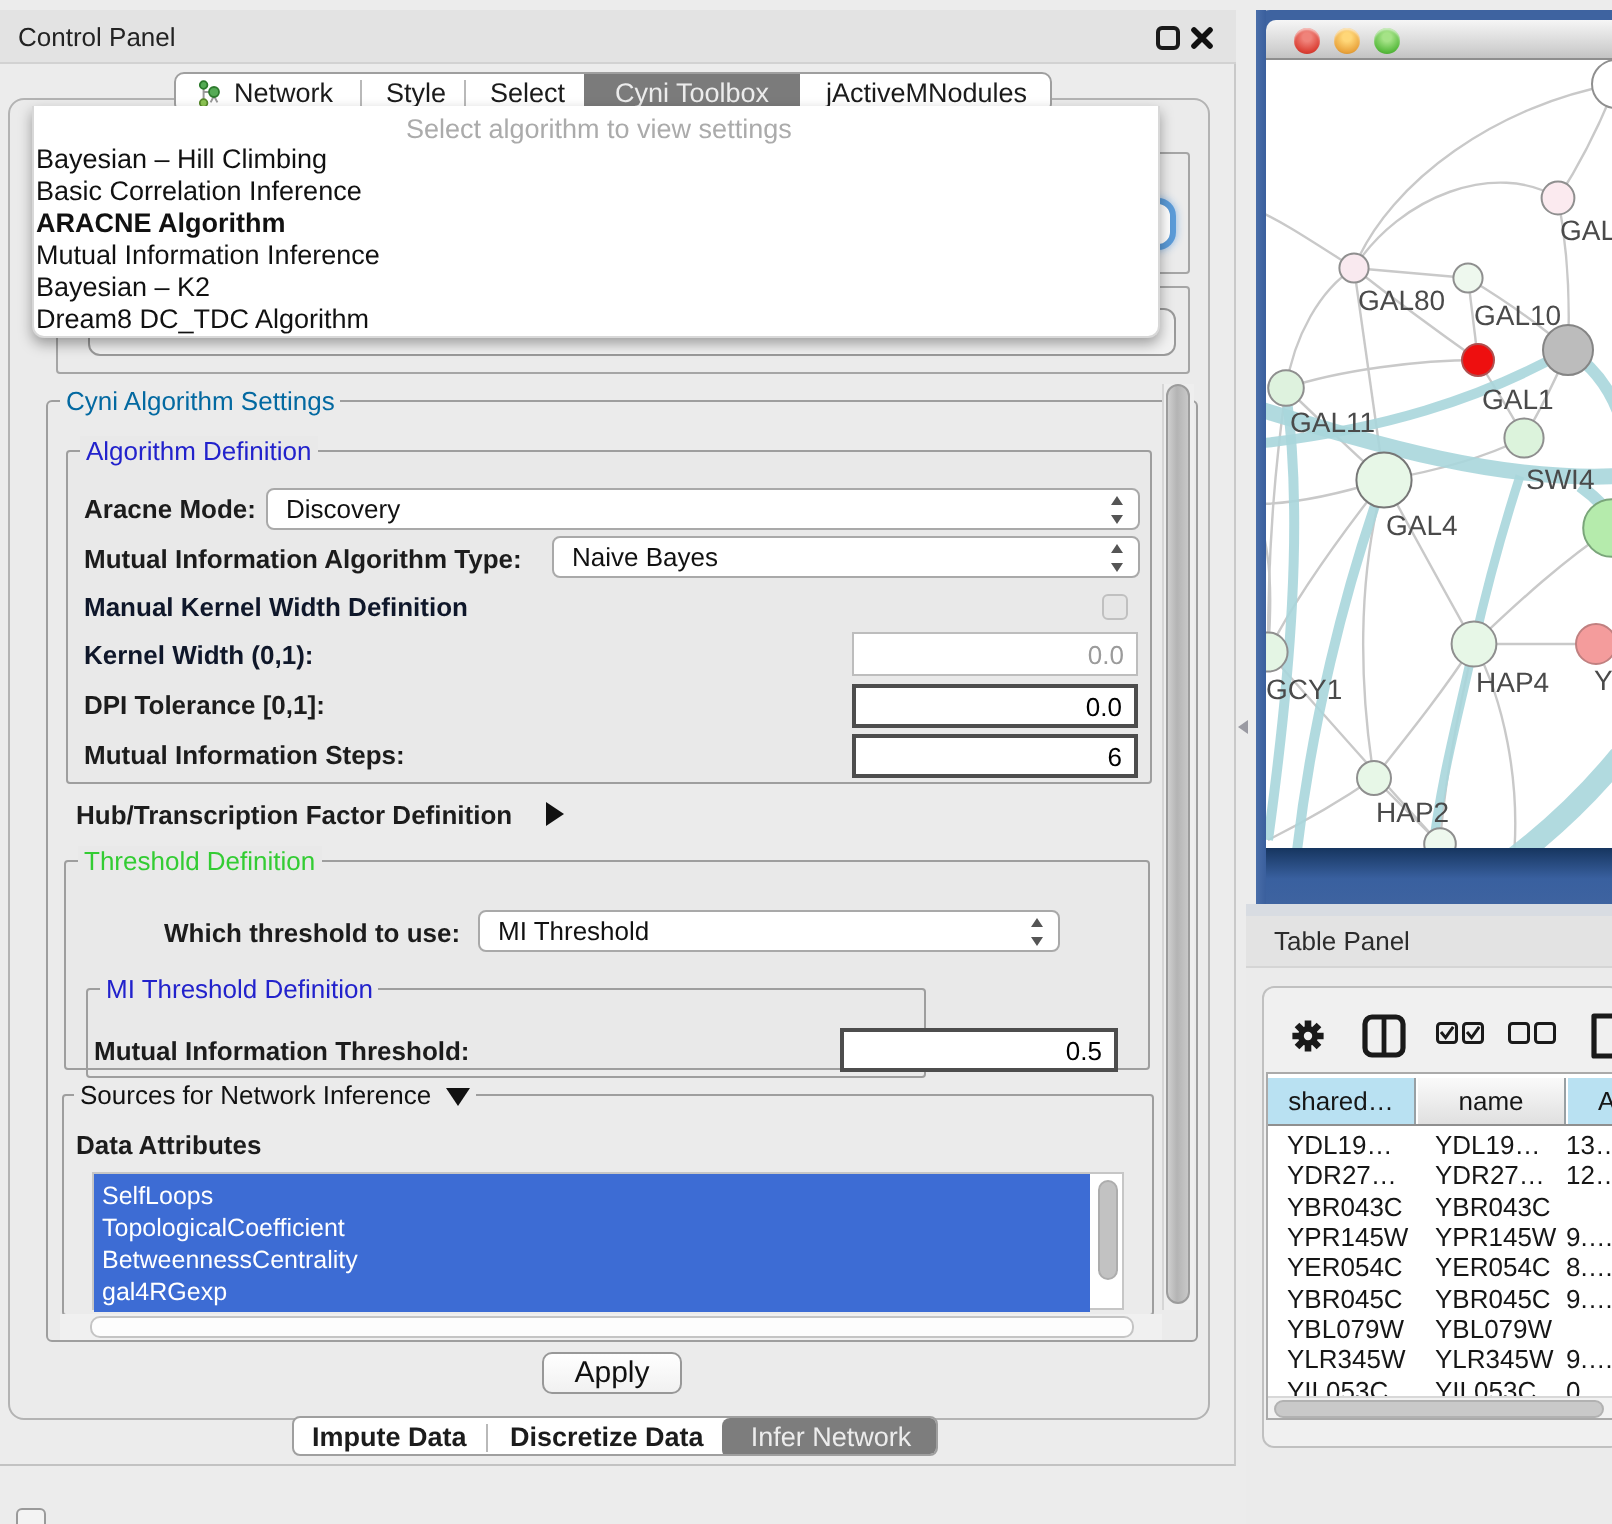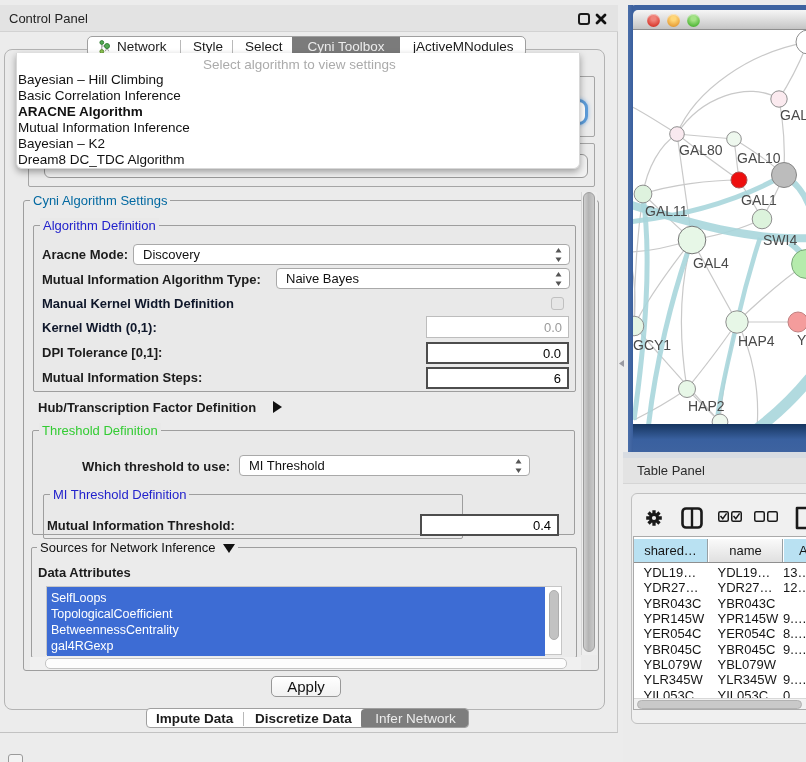--- a/index.html
+++ b/index.html
@@ -91,21 +91,21 @@
 
     <div class="group" style="left:8px; top:229px; width:543px; height:105px; background:#e9e9e9;">
       <div class="gtitle" style="color:#33cc33;">Threshold Definition</div>
       <div class="lbl abs" style="left:49px; top:28px;">Which threshold to use:</div>
       <div class="combo" style="left:206px; top:24px; width:291px; height:21px;">MI Threshold<span class="arr"><svg width="7" height="14" viewBox="0 0 7 14">
               <path d="M3.5 0 L6.5 4.5 H0.5 Z M3.5 14 L0.5 9.5 H6.5 Z" fill="#555"></path>
             </svg></span></div>
       <div class="group" style="left:10px; top:53px; width:420px; height:45px;margin-top:10px;">
         <div class="gtitle" style="color:#2222cc;">MI Threshold Definition</div>
         <div class="lbl abs" style="left:3px; top:23px;">Mutual Information Threshold:</div>
-        <div class="field" style="left:376px; top:19px; width:139px; height:22px; border:2px solid #4d4d4d; line-height:19px;">0.4</div>
+        <div class="field" style="left:376px; top:19px; width:139px; height:22px; border:2px solid #4d4d4d; line-height:19px;">0.5</div>
       </div>
     </div>
 
     <div class="group" style="left:7px; top:346px; width:546px; height:111px;">
       <div class="gtitle" style="left:5px; background:#ebebeb; color:#111; font-weight:normal;">Sources for Network Inference&nbsp;&nbsp;<span style="display:inline-block; width:0; height:0; border-top:9px solid #111; border-left:6.5px solid transparent; border-right:6.5px solid transparent; vertical-align:-1px;"></span></div>
       <div class="lbl abs" style="left:6px; top:17px;">Data Attributes</div>
       <div class="abs" style="left:14px; top:38px; width:516px; height:69px; background:#fff; border:1px solid #c6c6c6;">
         <div class="abs" style="left:0; top:0; width:498px; height:69px; background:#3d6cd4; color:#fff; font-size:12.5px; line-height:16px; padding:3px 0 0 4px;">SelfLoops<br>TopologicalCoefficient<br>BetweennessCentrality<br>gal4RGexp</div>
         <div class="abs" style="left:502px; top:3px; width:10px; height:50px; background:#c2c2c2; border:1px solid #adadad; border-radius:5px;"></div>
       </div>

